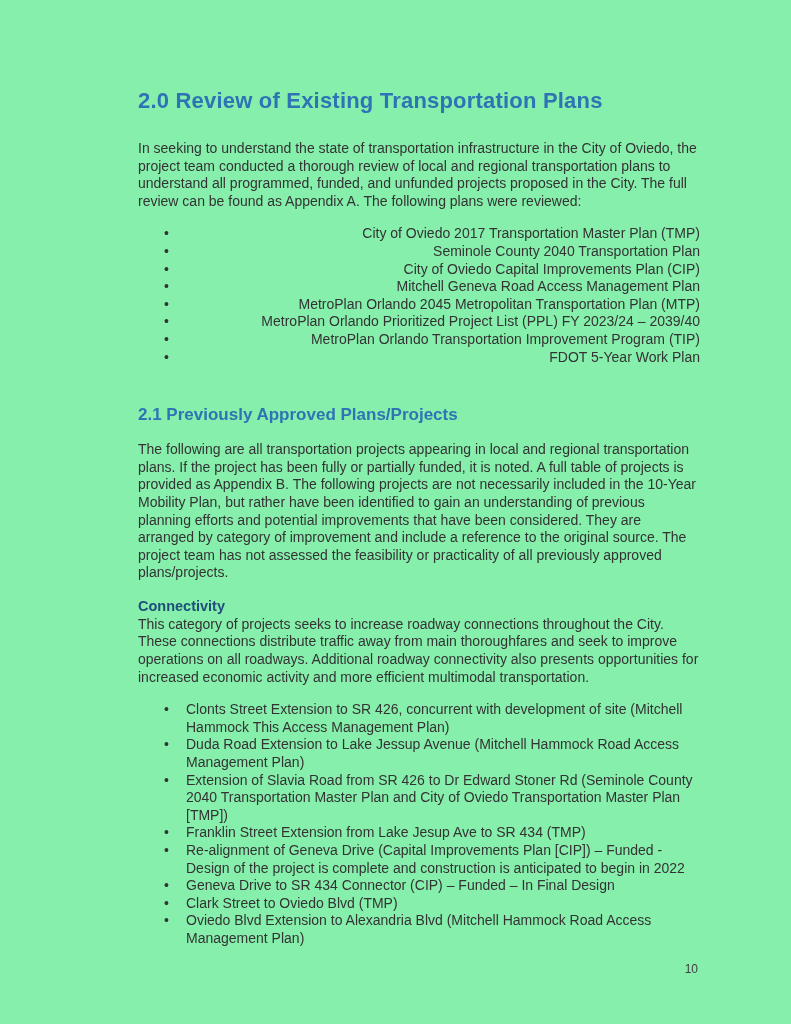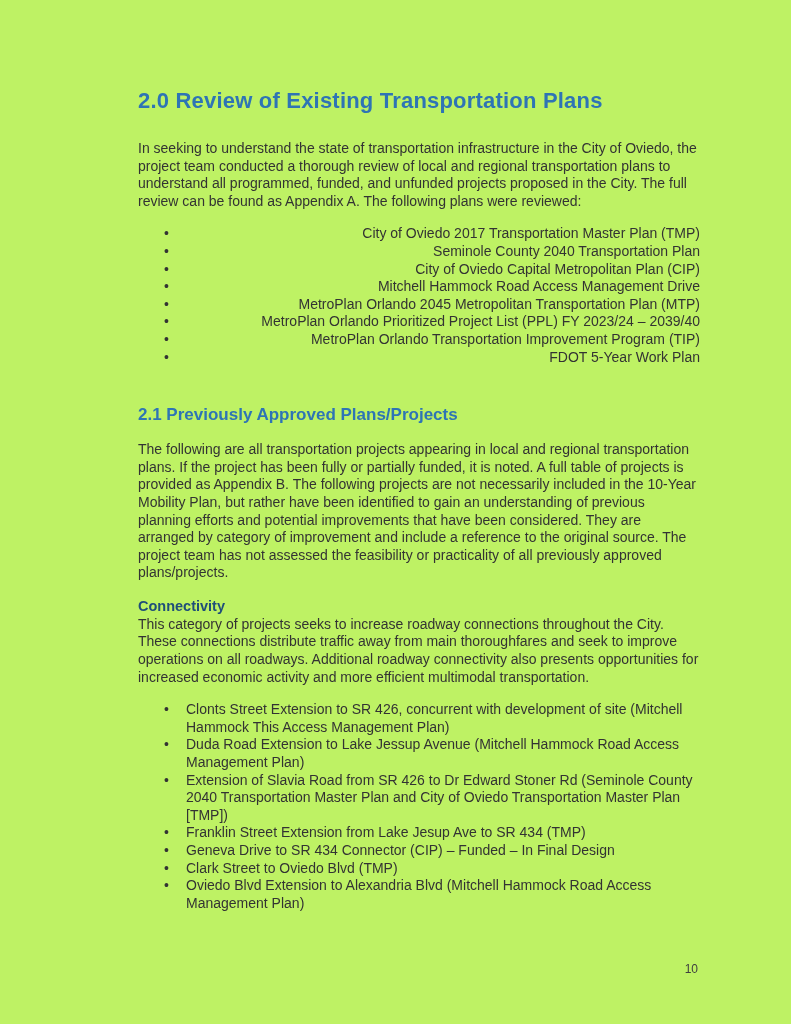--- a/index.html
+++ b/index.html
@@ -4,21 +4,21 @@
 <style>
   html, body {
     margin: 0;
     padding: 0;
     background: #ffffff;
   }
   .page {
     position: relative;
     width: 791px;
     height: 1024px;
-    background: #bef264;
+    background: #86efac;
     font-family: "Liberation Sans", "DejaVu Sans", sans-serif;
     color: #333333;
     box-sizing: border-box;
     padding: 88px 91px 0 138px;
     overflow: hidden;
   }
   .h1 {
     color: #2E74B5;
     font-size: 22px;
     line-height: 26px;
@@ -86,22 +86,22 @@
 <div class="page">
 
   <h1 class="h1">2.0 Review of Existing Transportation Plans</h1>
 
   <p class="para">In seeking to understand the state of transportation infrastructure in the City of Oviedo, the project team conducted a thorough review of local and regional transportation plans to understand all programmed, funded, and unfunded projects proposed in the City. The full review can be found as Appendix A. The following plans were reviewed:</p>
 
   <div class="plans-block">
     <ul class="bullets">
       <li>City of Oviedo 2017 Transportation Master Plan (TMP)</li>
       <li>Seminole County 2040 Transportation Plan</li>
-      <li>City of Oviedo Capital Metropolitan Plan (CIP)</li>
-      <li>Mitchell Hammock Road Access Management Drive</li>
+      <li>City of Oviedo Capital Improvements Plan (CIP)</li>
+      <li>Mitchell Geneva Road Access Management Plan</li>
       <li>MetroPlan Orlando 2045 Metropolitan Transportation Plan (MTP)</li>
       <li>MetroPlan Orlando Prioritized Project List (PPL) FY 2023/24 – 2039/40</li>
       <li>MetroPlan Orlando Transportation Improvement Program (TIP)</li>
       <li>FDOT 5-Year Work Plan</li>
     </ul>
   </div>
 
   <h2 class="h2">2.1 Previously Approved Plans/Projects</h2>
 
   <p class="para">The following are all transportation projects appearing in local and regional transportation plans. If the project has been fully or partially funded, it is noted. A full table of projects is provided as Appendix B. The following projects are not necessarily included in the 10-Year Mobility Plan, but rather have been identified to gain an understanding of previous planning efforts and potential improvements that have been considered. They are arranged by category of improvement and include a reference to the original source.  The project team has not assessed the feasibility or practicality of all previously approved plans/projects.</p>
@@ -109,20 +109,21 @@
   <h3 class="h3">Connectivity</h3>
 
   <p class="para">This category of projects seeks to increase roadway connections throughout the City. These connections distribute traffic away from main thoroughfares and seek to improve operations on all roadways. Additional roadway connectivity also presents opportunities for increased economic activity and more efficient multimodal transportation.</p>
 
   <div class="projects-block">
     <ul class="bullets">
       <li>Clonts Street Extension to SR 426, concurrent with development of site (Mitchell Hammock This Access Management Plan)</li>
       <li>Duda Road Extension to Lake Jessup Avenue (Mitchell Hammock Road Access Management Plan)</li>
       <li>Extension of Slavia Road from SR 426 to Dr Edward Stoner Rd (Seminole County 2040 Transportation Master Plan and City of Oviedo Transportation Master Plan [TMP])</li>
       <li>Franklin Street Extension from Lake Jesup Ave to SR 434 (TMP)</li>
+      <li>Re-alignment of Geneva Drive (Capital Improvements Plan [CIP]) – Funded - Design of the project is complete and construction is anticipated to begin in 2022</li>
       <li>Geneva Drive to SR 434 Connector (CIP) – Funded – In Final Design</li>
       <li>Clark Street to Oviedo Blvd (TMP)</li>
       <li>Oviedo Blvd Extension to Alexandria Blvd (Mitchell Hammock Road Access Management Plan)</li>
     </ul>
   </div>
 
   <div class="page-number">10</div>
 
 </div>
 

